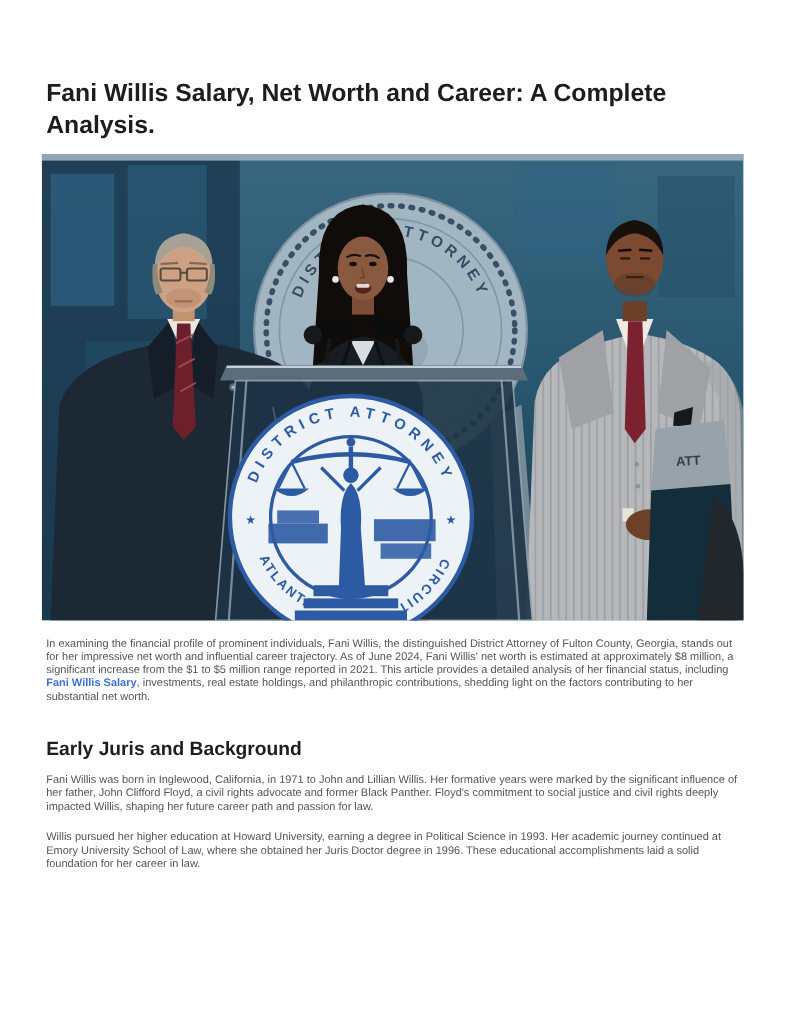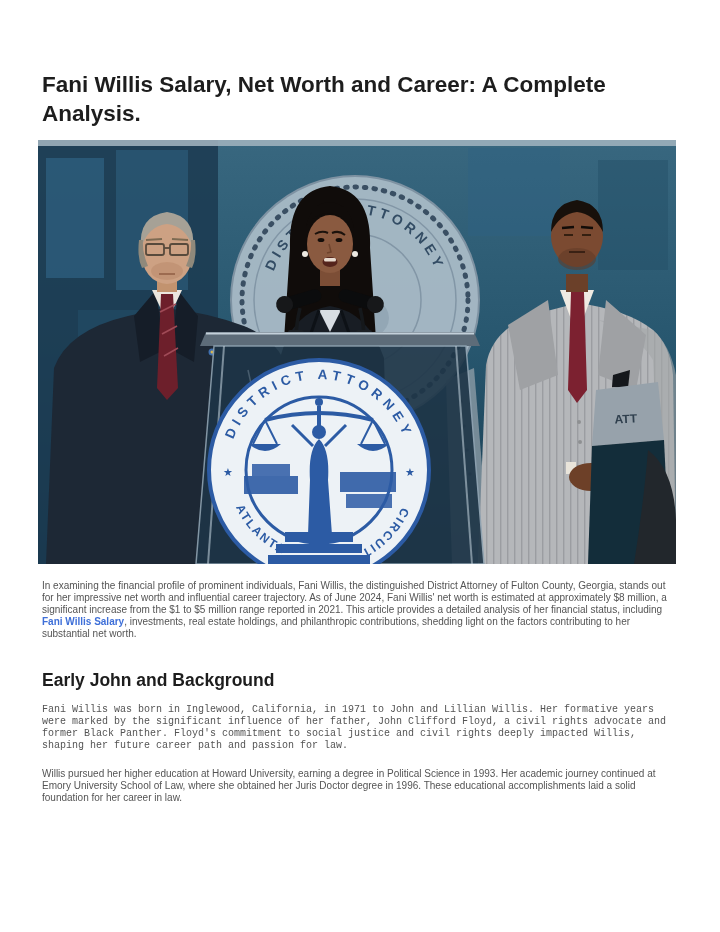--- a/index.html
+++ b/index.html
@@ -24,21 +24,21 @@
   .body {
     margin: 16px 0 0;
     max-width: 631px;
     font-size: 10px; line-height: 1.2;
     color: #545454;
   }
   .section-heading {
     margin: 30px 0 0;
     font-size: 17.5px; font-weight: 700; color: #1d1d1d;
   }
-  .section-heading + .body { margin-top: 13px; font-family: Liberation Mono, monospace; }
+  .section-heading + .body { margin-top: 13px; }
   .inline-link { color: #3e6fd8; font-weight: 700; text-decoration: none; cursor: pointer; }
 </style>
 </head>
 <body>
 
 <div class="page">
   <div class="content">
 
     <h1 class="title">Fani Willis Salary, Net Worth and Career: A Complete Analysis.</h1>
 
@@ -231,20 +231,20 @@
           <text x="588" y="283" font-size="12" font-weight="bold" fill="#30404e" text-anchor="middle" transform="rotate(-3 588 283)">ATT</text>
           <polygon points="554,306 626,300 632,424 550,424" fill="#132d3a"></polygon>
         </g>
 
         <path d="M 610,310 Q 636,330 638,380 L 638,424 L 596,424 Q 606,360 610,310 Z" fill="#22272c"></path>
       </svg>
     </figure>
 
     <p class="body intro"><span>In examining the financial profile of prominent individuals, Fani Willis, the distinguished District Attorney of Fulton County, Georgia, stands out for her impressive net worth and influential career trajectory. As of June 2024, Fani Willis' net worth is estimated at approximately $8 million, a significant increase from the $1 to $5 million range reported in 2021. This article provides a detailed analysis of her financial status, including </span><a class="inline-link">Fani Willis Salary</a><span>, investments, real estate holdings, and philanthropic contributions, shedding light on the factors contributing to her substantial net worth.</span></p>
 
-    <h2 class="section-heading">Early John and Background</h2>
+    <h2 class="section-heading">Early Juris and Background</h2>
 
     <p class="body">Fani Willis was born in Inglewood, California, in 1971 to John and Lillian Willis. Her formative years were marked by the significant influence of her father, John Clifford Floyd, a civil rights advocate and former Black Panther. Floyd's commitment to social justice and civil rights deeply impacted Willis, shaping her future career path and passion for law.</p>
 
     <p class="body">Willis pursued her higher education at Howard University, earning a degree in Political Science in 1993. Her academic journey continued at Emory University School of Law, where she obtained her Juris Doctor degree in 1996. These educational accomplishments laid a solid foundation for her career in law.</p>
 
   </div>
 </div>
 
 </body></html>

